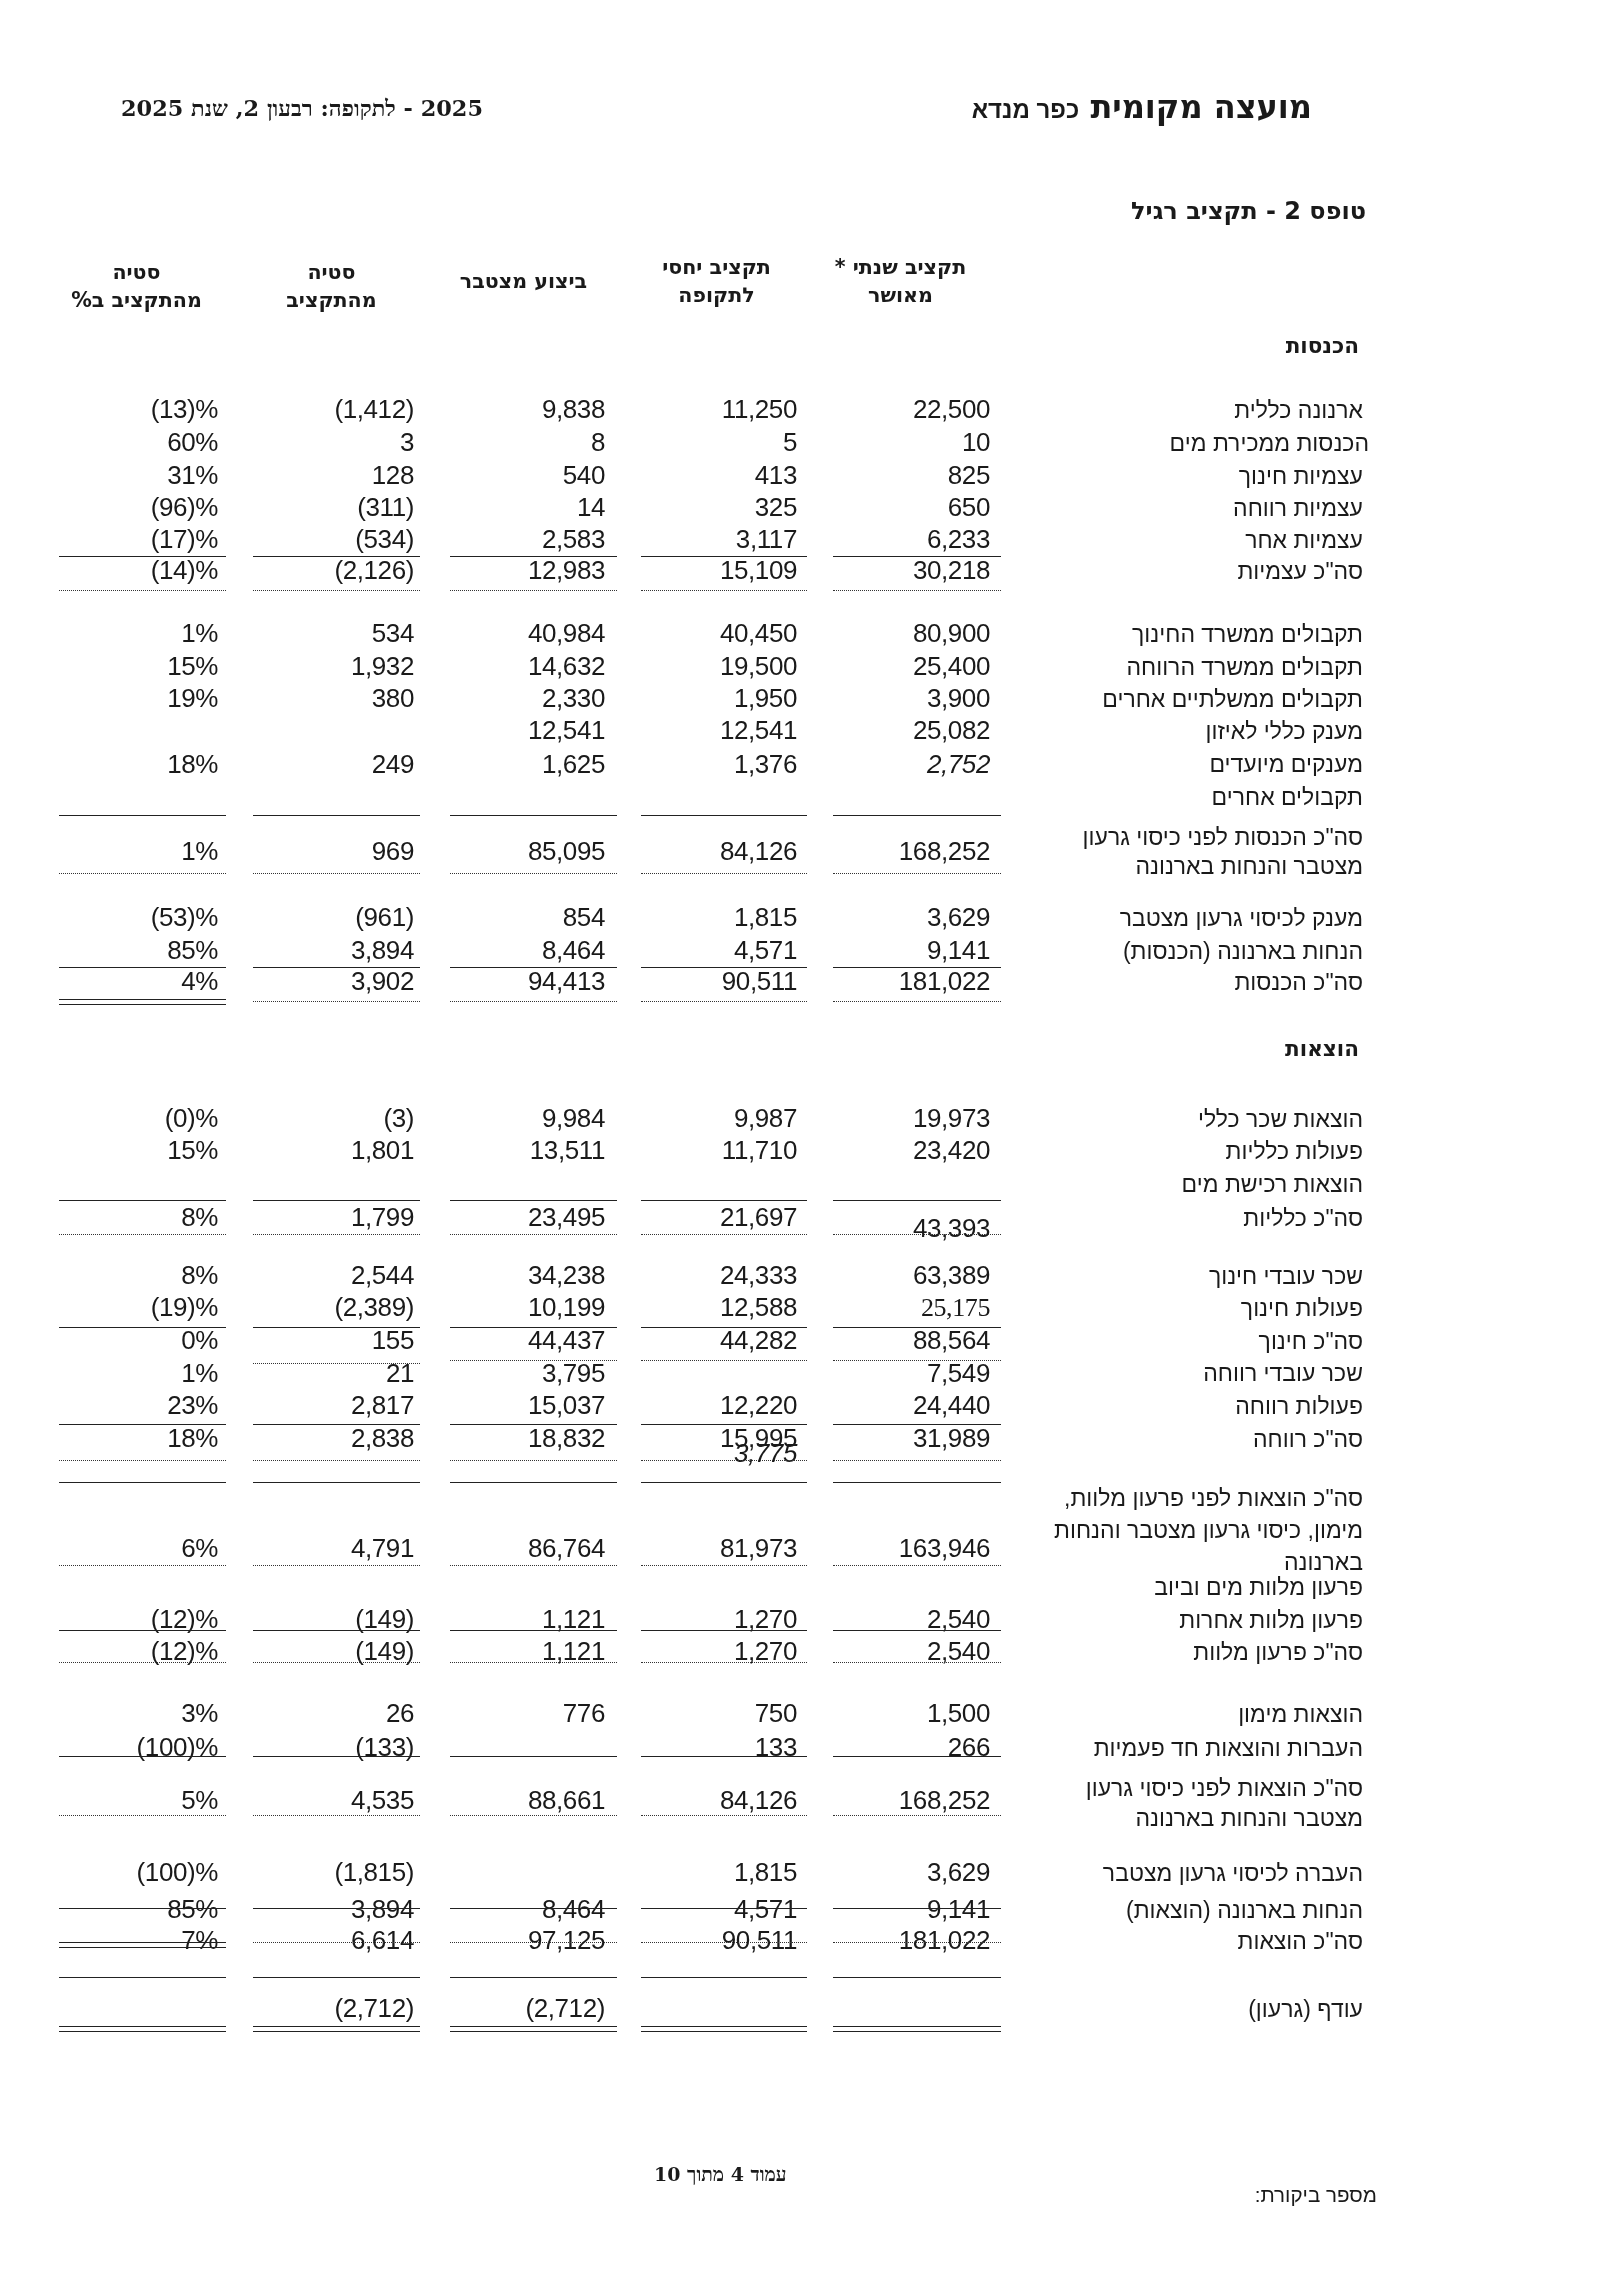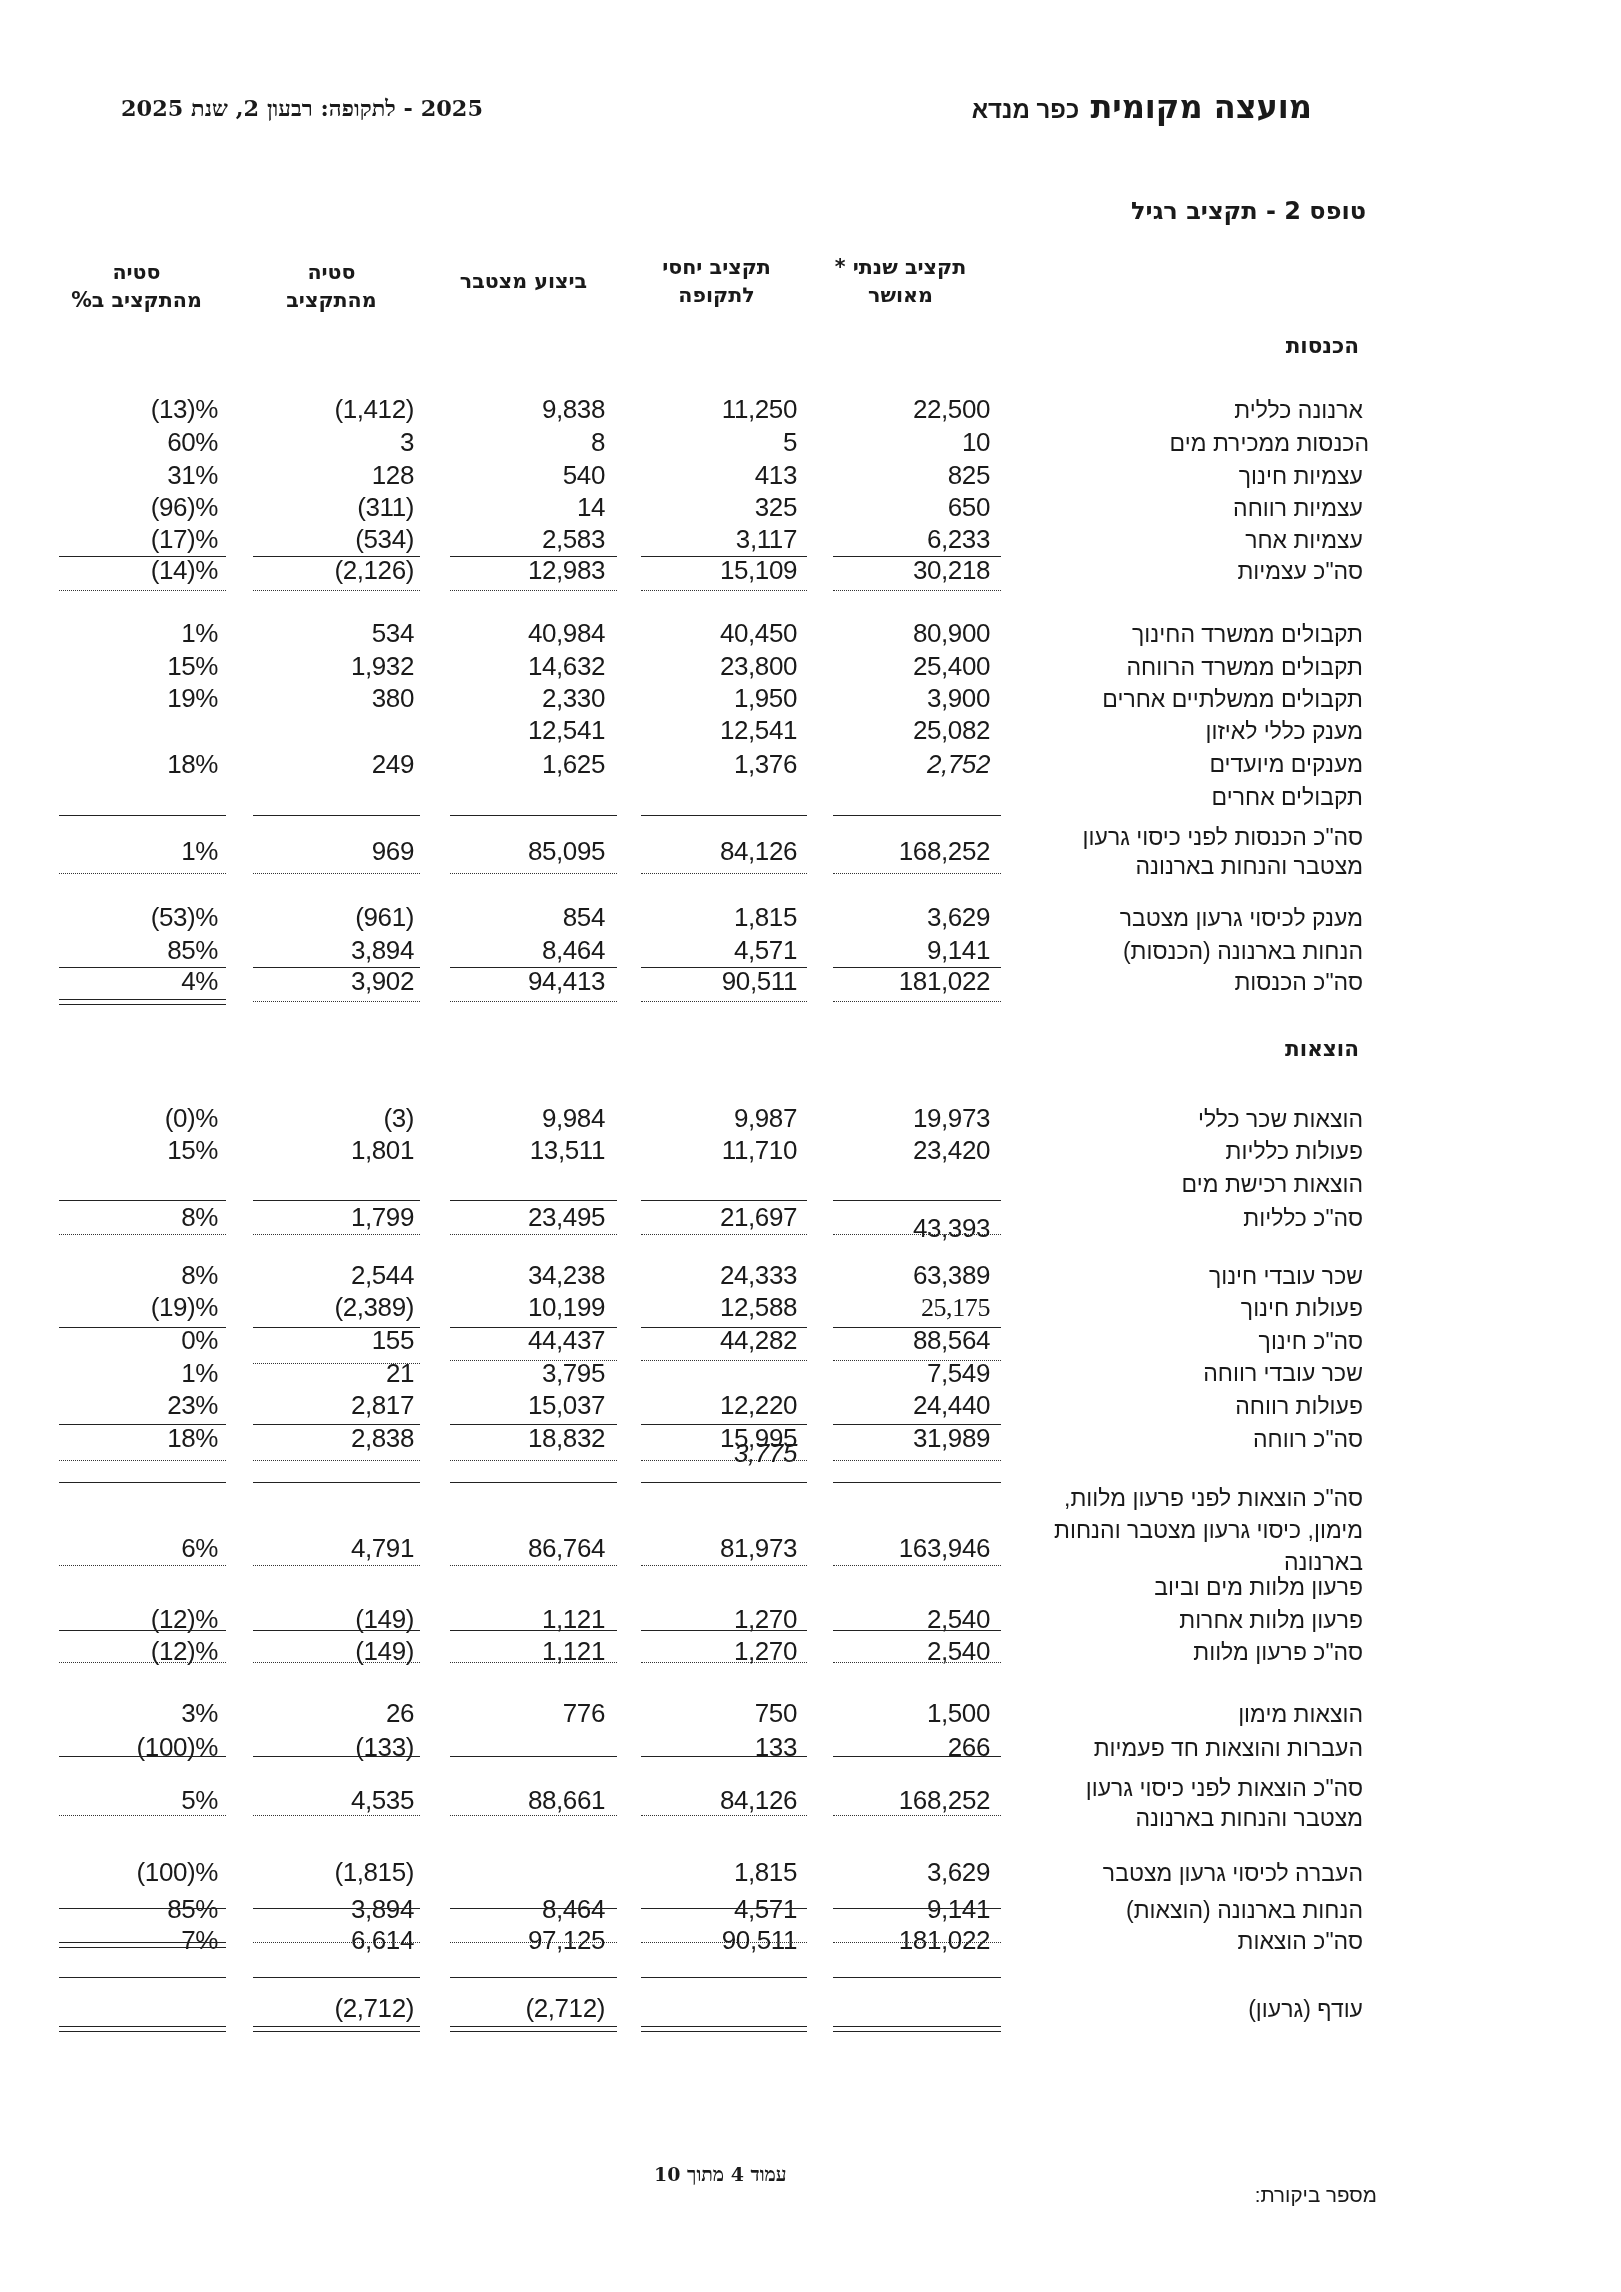--- a/index.html
+++ b/index.html
@@ -106,21 +106,21 @@
       <div class="abs lbl" style="right: 258px; top: 621px;">תקבולים ממשרד החינוך</div>
       <div class="abs num" style="right: 631px; top: 619px;">80,900</div>
       <div class="abs num" style="right: 824px; top: 619px;">40,450</div>
       <div class="abs num" style="right: 1016px; top: 619px;">40,984</div>
       <div class="abs num" style="right: 1207px; top: 619px;">534</div>
       <div class="abs num" style="right: 1403px; top: 619px;">1%</div>
     </div>
     <div>
       <div class="abs lbl" style="right: 258px; top: 654px;">תקבולים ממשרד הרווחה</div>
       <div class="abs num" style="right: 631px; top: 652px;">25,400</div>
-      <div class="abs num" style="right: 824px; top: 652px;">23,800</div>
+      <div class="abs num" style="right: 824px; top: 652px;">19,500</div>
       <div class="abs num" style="right: 1016px; top: 652px;">14,632</div>
       <div class="abs num" style="right: 1207px; top: 652px;">1,932</div>
       <div class="abs num" style="right: 1403px; top: 652px;">15%</div>
     </div>
     <div>
       <div class="abs lbl" style="right: 258px; top: 686px;">תקבולים ממשלתיים אחרים</div>
       <div class="abs num" style="right: 631px; top: 684px;">3,900</div>
       <div class="abs num" style="right: 824px; top: 684px;">1,950</div>
       <div class="abs num" style="right: 1016px; top: 684px;">2,330</div>
       <div class="abs num" style="right: 1207px; top: 684px;">380</div>

